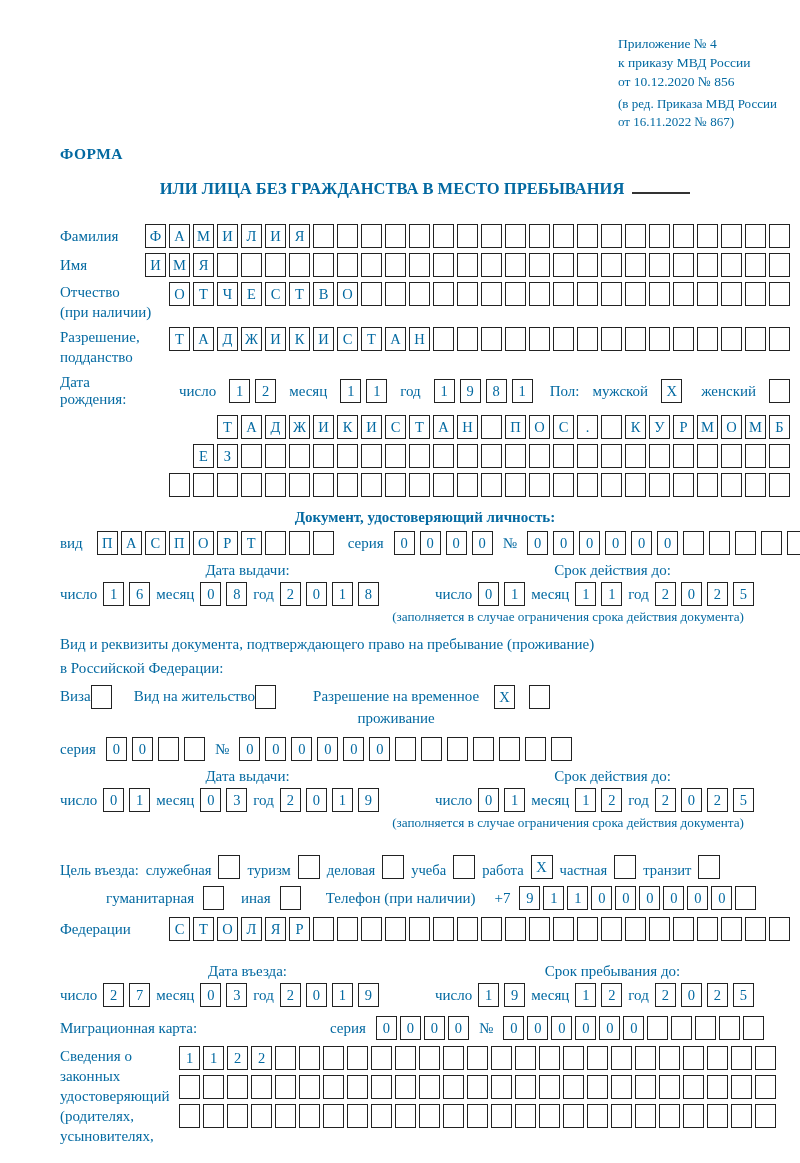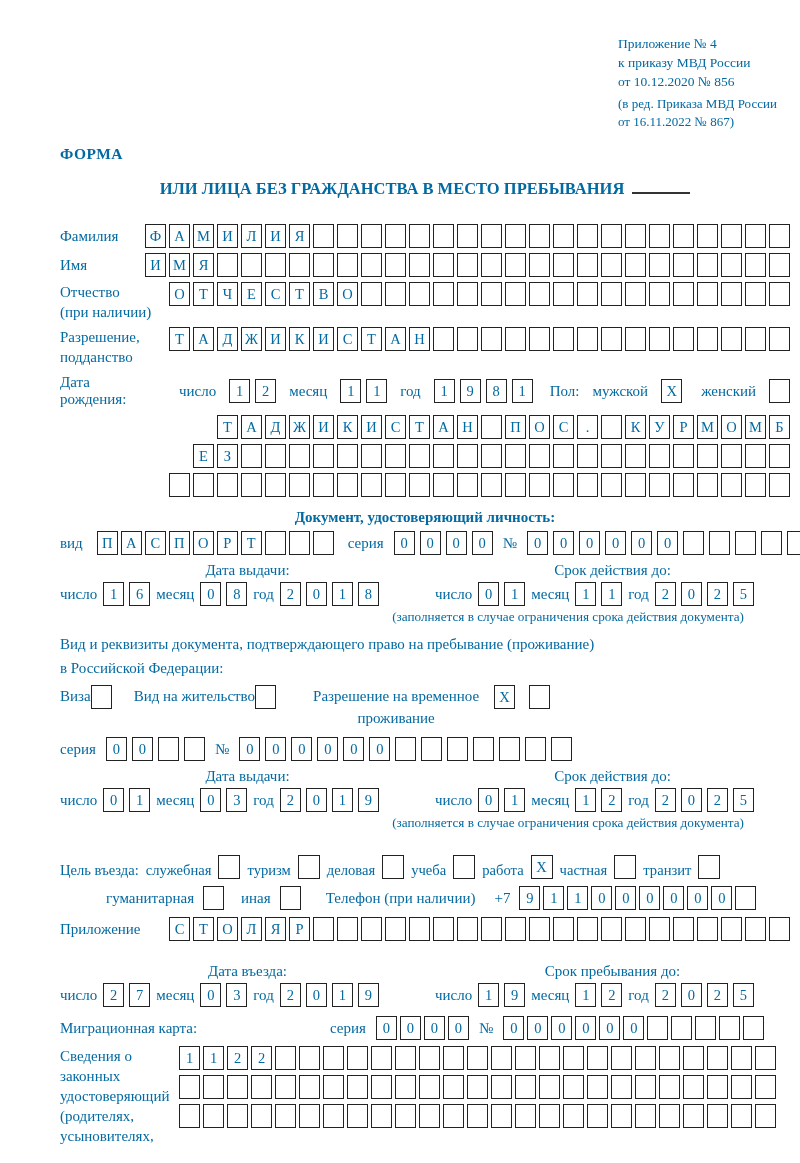--- a/index.html
+++ b/index.html
@@ -581,21 +581,21 @@
         <span class="box">0</span>
         <span class="box">0</span>
         <span class="box">0</span>
         <span class="box">0</span>
         <span class="box">0</span>
         <span class="box"></span>
       </span>
   </div>
 
   <div class="frow" style="margin-top:7px;">
-    <span class="flabel">Приложение</span>
+    <span class="flabel">Федерации</span>
     <span class="boxes ralign">
         <span class="box">С</span>
         <span class="box">Т</span>
         <span class="box">О</span>
         <span class="box">Л</span>
         <span class="box">Я</span>
         <span class="box">Р</span>
         <span class="box"></span>
         <span class="box"></span>
         <span class="box"></span>

